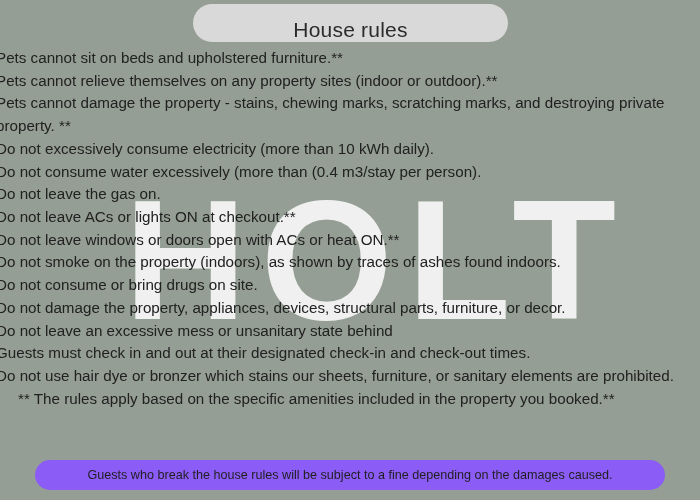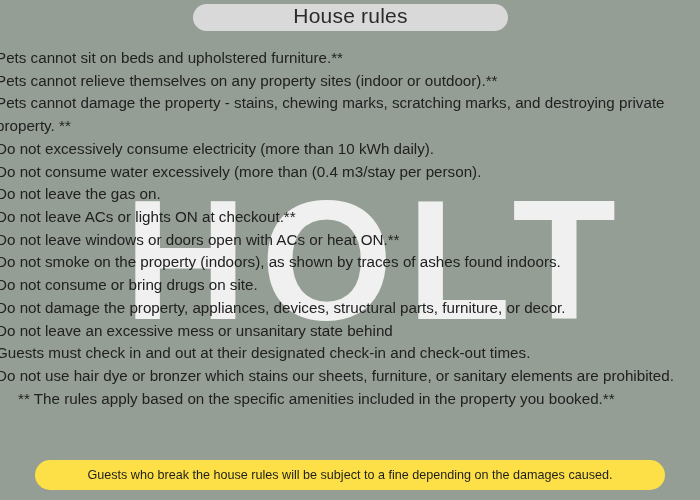--- a/index.html
+++ b/index.html
@@ -44,25 +44,25 @@
     margin-top: 20px;
     margin-left: 30px;
     user-select: none;
   }
   
   .title-pill {
     position: absolute;
     left: 193px;
     top: 4px;
     width: 315px;
-    height: 27px;
+    height: 38px;
     background: #d9d9d9;
     border-radius: 19px;
     display: flex;
-    align-items: flex-start;
+    align-items: flex-end;
     justify-content: center;
     z-index: 3;
   }
   .title-text {
     font-size: 21px;
     color: #2b2b2b;
     font-weight: 400;
     letter-spacing: 0.2px;
   }
   
@@ -83,21 +83,21 @@
   .rule.indented {
     padding-left: 22px;
   }
   
   .footer-pill {
     position: absolute;
     left: 35px;
     top: 460px;
     width: 630px;
     height: 30px;
-    background: #fde047;
+    background: #8b5cf6;
     border-radius: 15px;
     display: flex;
     align-items: center;
     justify-content: center;
     z-index: 3;
   }
   .footer-text {
     font-size: 12.6px;
     color: #1f1f1f;
   }

